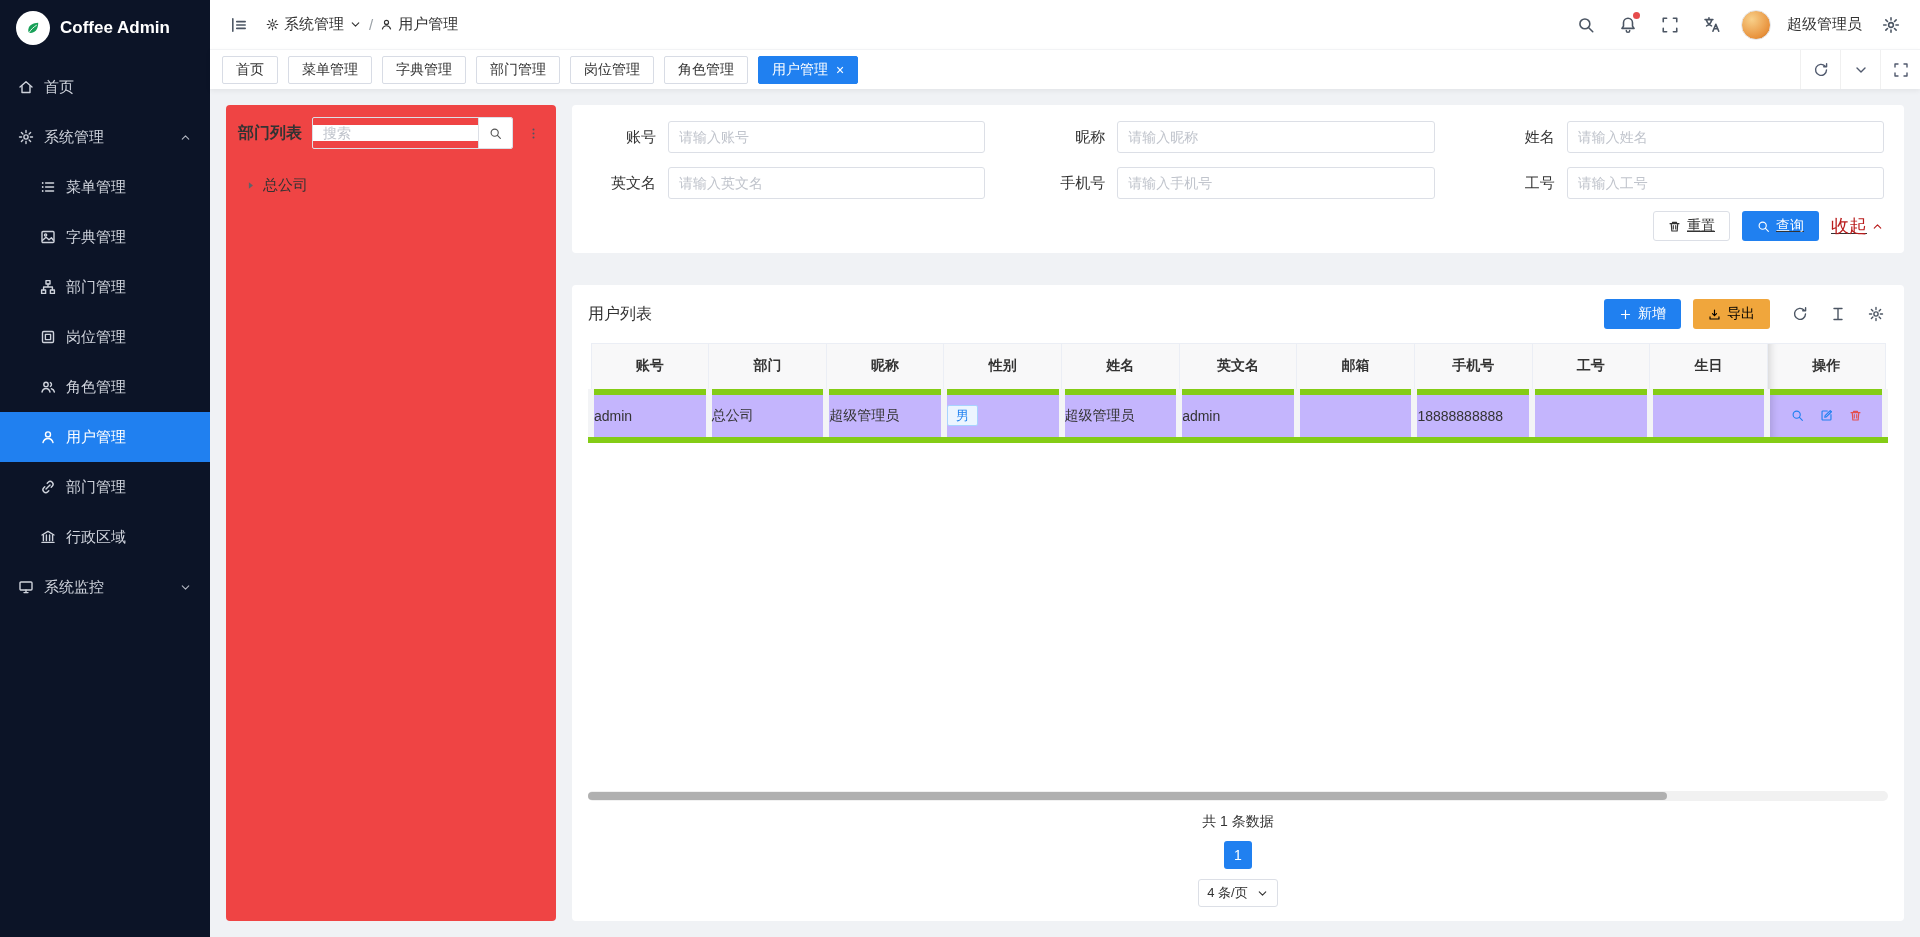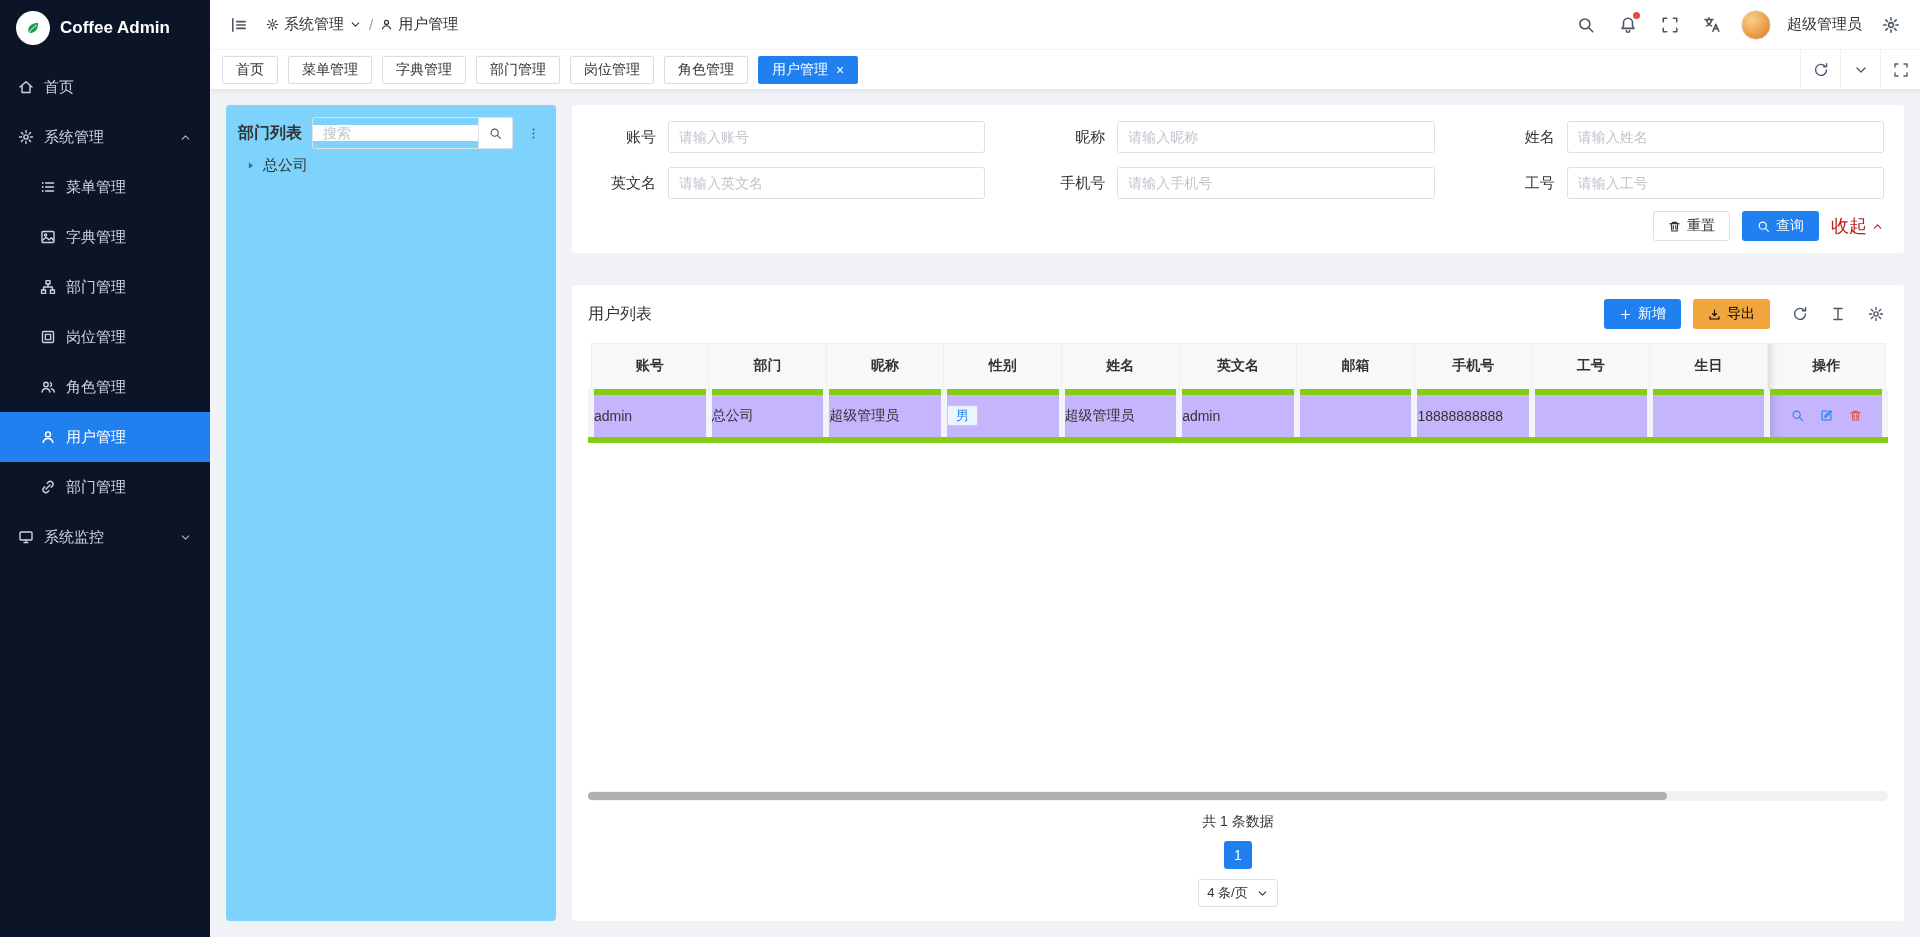--- a/index.html
+++ b/index.html
@@ -42,40 +42,40 @@
   .tabbar { height:40px; background:#fff; display:flex; align-items:center; padding:0 0 0 12px; border-top:1px solid #f2f3f5; box-shadow:0 2px 5px rgba(0,0,0,.06); position:relative; z-index:2; flex:0 0 40px; }
   .tab { height:28px; padding:0 13px; border:1px solid #d8dce5; border-radius:2px; margin-right:10px; display:flex; align-items:center; gap:8px; font-size:14px; color:#333; background:#fff; cursor:pointer; white-space:nowrap; }
   .tab.active { background:#2080f0; border-color:#2080f0; color:#fff; }
   .tclose { font-size:14px; line-height:1; }
   .tab-controls { margin-left:auto; display:flex; align-items:stretch; height:100%; }
   .tab-ctrl { width:40px; display:flex; align-items:center; justify-content:center; border-left:1px solid #f0f0f0; color:#515a6e; cursor:pointer; background:#fff; border-top:none; border-right:none; border-bottom:none; }
 
   
   .content { flex:1; display:flex; gap:16px; padding:16px; min-height:0; }
 
-  .dept-panel { width:330px; flex:0 0 330px; background:#7dd3fc; border-radius:4px; padding:12px 12px; display:flex; flex-direction:column; gap:0; }
+  .dept-panel { width:330px; flex:0 0 330px; background:#ef4444; border-radius:4px; padding:12px 12px; display:flex; flex-direction:column; gap:20px; }
   .dept-header { display:flex; align-items:center; gap:10px; }
   .dept-title { font-size:16px; font-weight:600; white-space:nowrap; }
   .dept-search { flex:1; display:flex; align-items:center; border:1px solid #dcdfe6; border-radius:2px; height:32px; overflow:hidden; }
   .dept-search input { flex:1; border:none; outline:none; padding:0 10px; font-size:14px; color:#333; min-width:0; font-family:inherit; }
   .dept-search input::placeholder { color:#c0c4cc; }
   .dept-search .search-btn { width:34px; height:100%; border:none; border-left:1px solid #dcdfe6; background:#fff; color:#555; display:flex; align-items:center; justify-content:center; cursor:pointer; }
   .tree { padding:2px 4px; }
   .tree-item { display:flex; align-items:center; gap:6px; font-size:15px; color:#333; padding:5px 2px; cursor:pointer; }
   .tree-caret { color:#606266; }
 
   .right-col { flex:1; display:flex; flex-direction:column; gap:32px; min-width:0; }
 
   .search-card { background:#fff; border-radius:4px; padding:16px 20px 12px; }
   .form-grid { display:grid; grid-template-columns:repeat(3,1fr); column-gap:56px; row-gap:14px; }
   .field { display:flex; align-items:center; gap:12px; }
   .field label { min-width:64px; text-align:right; font-size:15px; color:#333; white-space:nowrap; }
   .field input { flex:1; height:32px; border:1px solid #dcdfe6; border-radius:3px; padding:0 10px; font-size:14px; color:#333; outline:none; min-width:0; font-family:inherit; }
   .field input::placeholder { color:#c0c4cc; }
-  .form-actions { display:flex; justify-content:flex-end; align-items:center; gap:12px; margin-top:12px; }
+  .form-actions { display:flex; justify-content:flex-end; align-items:center; gap:12px; margin-top:12px;text-decoration:underline; }
 
   .btn { height:30px; padding:0 14px; border-radius:3px; font-size:14px; display:inline-flex; align-items:center; gap:6px; cursor:pointer; border:1px solid transparent; white-space:nowrap; font-family:inherit; }
   .btn-plain { background:#fff; border-color:#dcdfe6; color:#333; }
   .btn-primary { background:#2080f0; color:#fff; }
   .btn-warning { background:#f0a63c; color:#000000; }
   .link-btn { background:none; border:none; color:#b91c1c; font-size:18px; display:inline-flex; align-items:center; gap:4px; cursor:pointer; font-family:inherit; }
 
   .table-card { flex:1; background:#fff; border-radius:4px; padding:14px 16px; display:flex; flex-direction:column; min-height:0; }
   .table-toolbar { display:flex; align-items:center; margin-bottom:14px; gap:12px; }
   .table-title { font-size:16px; color:#333; }
@@ -200,20 +200,29 @@
         <span>用户管理</span>
       </div>
       <div class="menu-item">
         <span>
             <svg class="ic" viewBox="0 0 16 16">
               <path d="M6 10l4-4"></path>
               <path d="M7.2 4.2l1-1a2.8 2.8 0 014 4l-1 1M8.8 11.8l-1 1a2.8 2.8 0 01-4-4l1-1"></path>
             </svg>
           </span>
         <span>部门管理</span>
+      </div>
+      <div class="menu-item">
+        <span>
+            <svg class="ic" viewBox="0 0 16 16">
+              <path d="M2 6l6-3.6L14 6"></path>
+              <path d="M3.4 6v5.5M6.4 6v5.5M9.6 6v5.5M12.6 6v5.5M2 13.4h12"></path>
+            </svg>
+          </span>
+        <span>行政区域</span>
       </div>
     </div>
     <div class="menu-item">
       <span>
           <svg class="ic" viewBox="0 0 16 16">
             <rect x="2" y="3" width="12" height="8" rx="1"></rect>
             <path d="M6 13.6h4M8 11v2.6"></path>
           </svg>
         </span>
       <span>系统监控</span>

